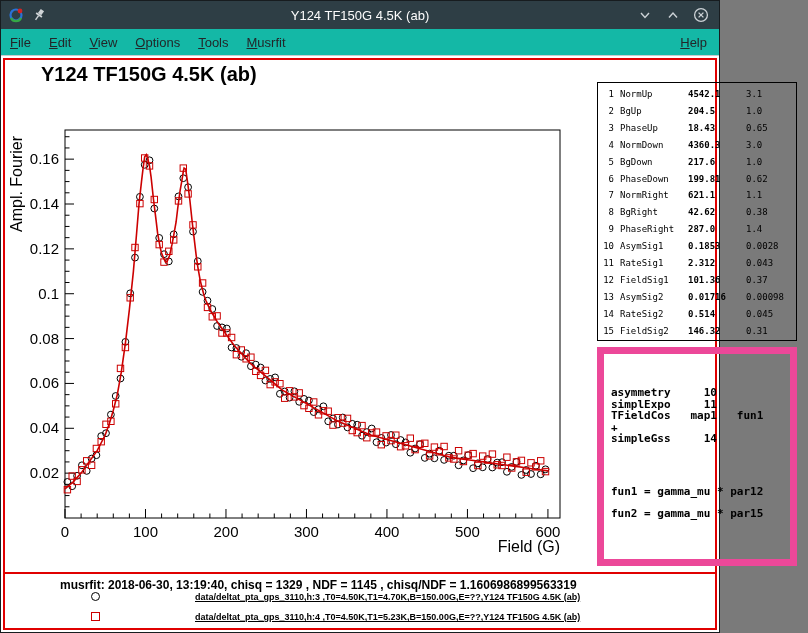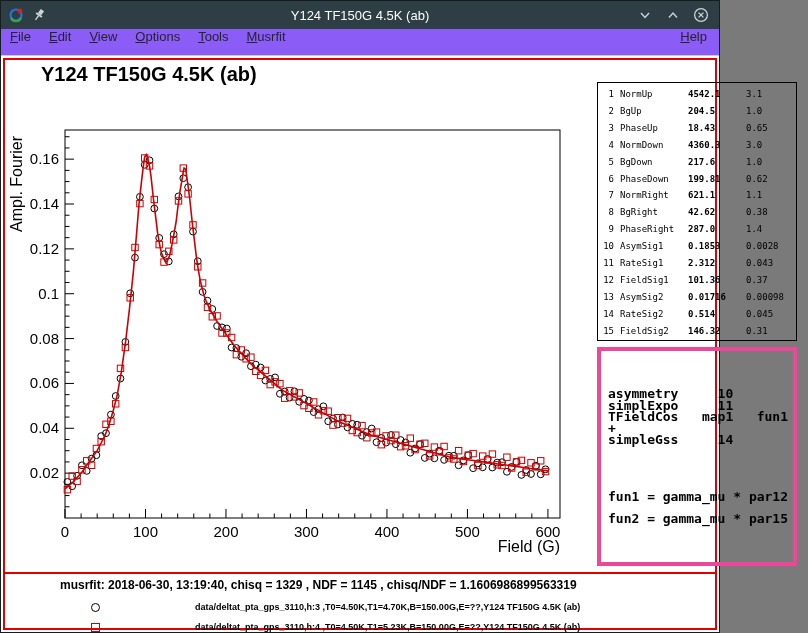--- a/index.html
+++ b/index.html
@@ -5,50 +5,50 @@
   html,body{margin:0;padding:0;}
   body{width:808px;height:633px;font-family:"Liberation Sans",sans-serif;background:#7a7a7a;}
   .window{box-sizing:border-box;width:720px;height:633px;border:1px solid #171c1f;background:#fff;display:flex;flex-direction:column;}
   
   .titlebar{flex:0 0 28px;background:#2e3e45;color:#fcfcfc;display:flex;align-items:center;position:relative;}
   .tb-left{display:flex;align-items:center;gap:7px;padding-left:7px;z-index:1;}
   .tb-title{position:absolute;left:0;right:0;text-align:center;font-size:13px;color:#fcfcfc;}
   .tb-right{margin-left:auto;display:flex;align-items:center;gap:12px;padding-right:10px;z-index:1;}
   .tb-btn{display:inline-flex;width:16px;height:16px;cursor:pointer;}
   
-  .menubar{flex:0 0 26px;background:#8b5cf6;border-bottom:1px solid #c9cbcd;display:flex;align-items:flex-start;font-size:13px;color:#232629;}
+  .menubar{flex:0 0 26px;background:#14b8a6;border-bottom:1px solid #c9cbcd;display:flex;align-items:center;font-size:13px;color:#232629;}
   .menu-item{padding:0 9px;cursor:pointer;}
   .menu-help{margin-left:auto;padding:0 12px;}
   
   .content{flex:1;background:#fff;padding:2px;display:flex;flex-direction:column;}
   .canvas-pad{position:relative;box-sizing:border-box;height:516px;border:2px solid #e00000;background:#fff;}
   .canvas-title{position:absolute;left:36px;top:3px;font-size:20px;font-weight:bold;color:#000;}
   .plot-svg{position:absolute;left:0;top:0;}
   .tick{font:15px "Liberation Sans",sans-serif;fill:#000;}
   .axis-title{font:16px "Liberation Sans",sans-serif;fill:#000;}
   
   .param-box{position:absolute;left:592px;top:22px;width:200px;height:259px;border:1px solid #000;
              font-family:"DejaVu Sans Mono","Liberation Mono",monospace;font-size:9px;color:#000;padding-top:3px;box-sizing:border-box;}
   .prow{display:flex;line-height:16.9px;}
   .pn{width:16px;text-align:right;}
   .pname{width:68px;margin-left:6px;}
   .pval{width:58px;font-weight:bold;}
   .perr{flex:1;}
   
-  .theory-box{position:absolute;left:592px;top:287px;width:200px;height:219px;border:4px solid #ec4899;box-sizing:border-box;
-              font-family:"DejaVu Sans Mono","Liberation Mono",monospace;font-size:13px;font-weight:bold;color:#000;
+  .theory-box{position:absolute;left:592px;top:287px;width:200px;height:219px;border:7px solid #ec4899;box-sizing:border-box;
+              font-family:"DejaVu Sans Mono","Liberation Mono",monospace;font-size:11px;font-weight:bold;color:#000;
               padding:7px 0 0 7px;white-space:pre;}
   .theory-lines div{line-height:11.5px;}
   .fun-lines{margin-top:10px;}
   .fun-lines div{line-height:22px;}
   
   .bottom-pad{position:relative;box-sizing:border-box;flex:1;border:2px solid #e00000;border-top:none;background:#fff;}
   .stats{position:absolute;left:20px;top:4px;font-size:12px;font-weight:bold;color:#000;margin-left:35px;}
   .legend-list{position:absolute;left:0;top:18px;right:0;}
-  .legend-row{display:flex;align-items:flex-end;height:20px;}
+  .legend-row{display:flex;align-items:flex-start;height:20px;text-decoration:underline;}
   .lmarker{width:7px;height:7px;border:1px solid #000;margin-left:86px;flex:0 0 7px;}
   .lmarker.circle{border-radius:50%;}
   .llabel{margin-left:95px;font-size:9px;font-weight:bold;color:#000;white-space:nowrap;}
 </style>
 </head>
 <body>
 
 <div class="window">
 
   <div class="titlebar">

